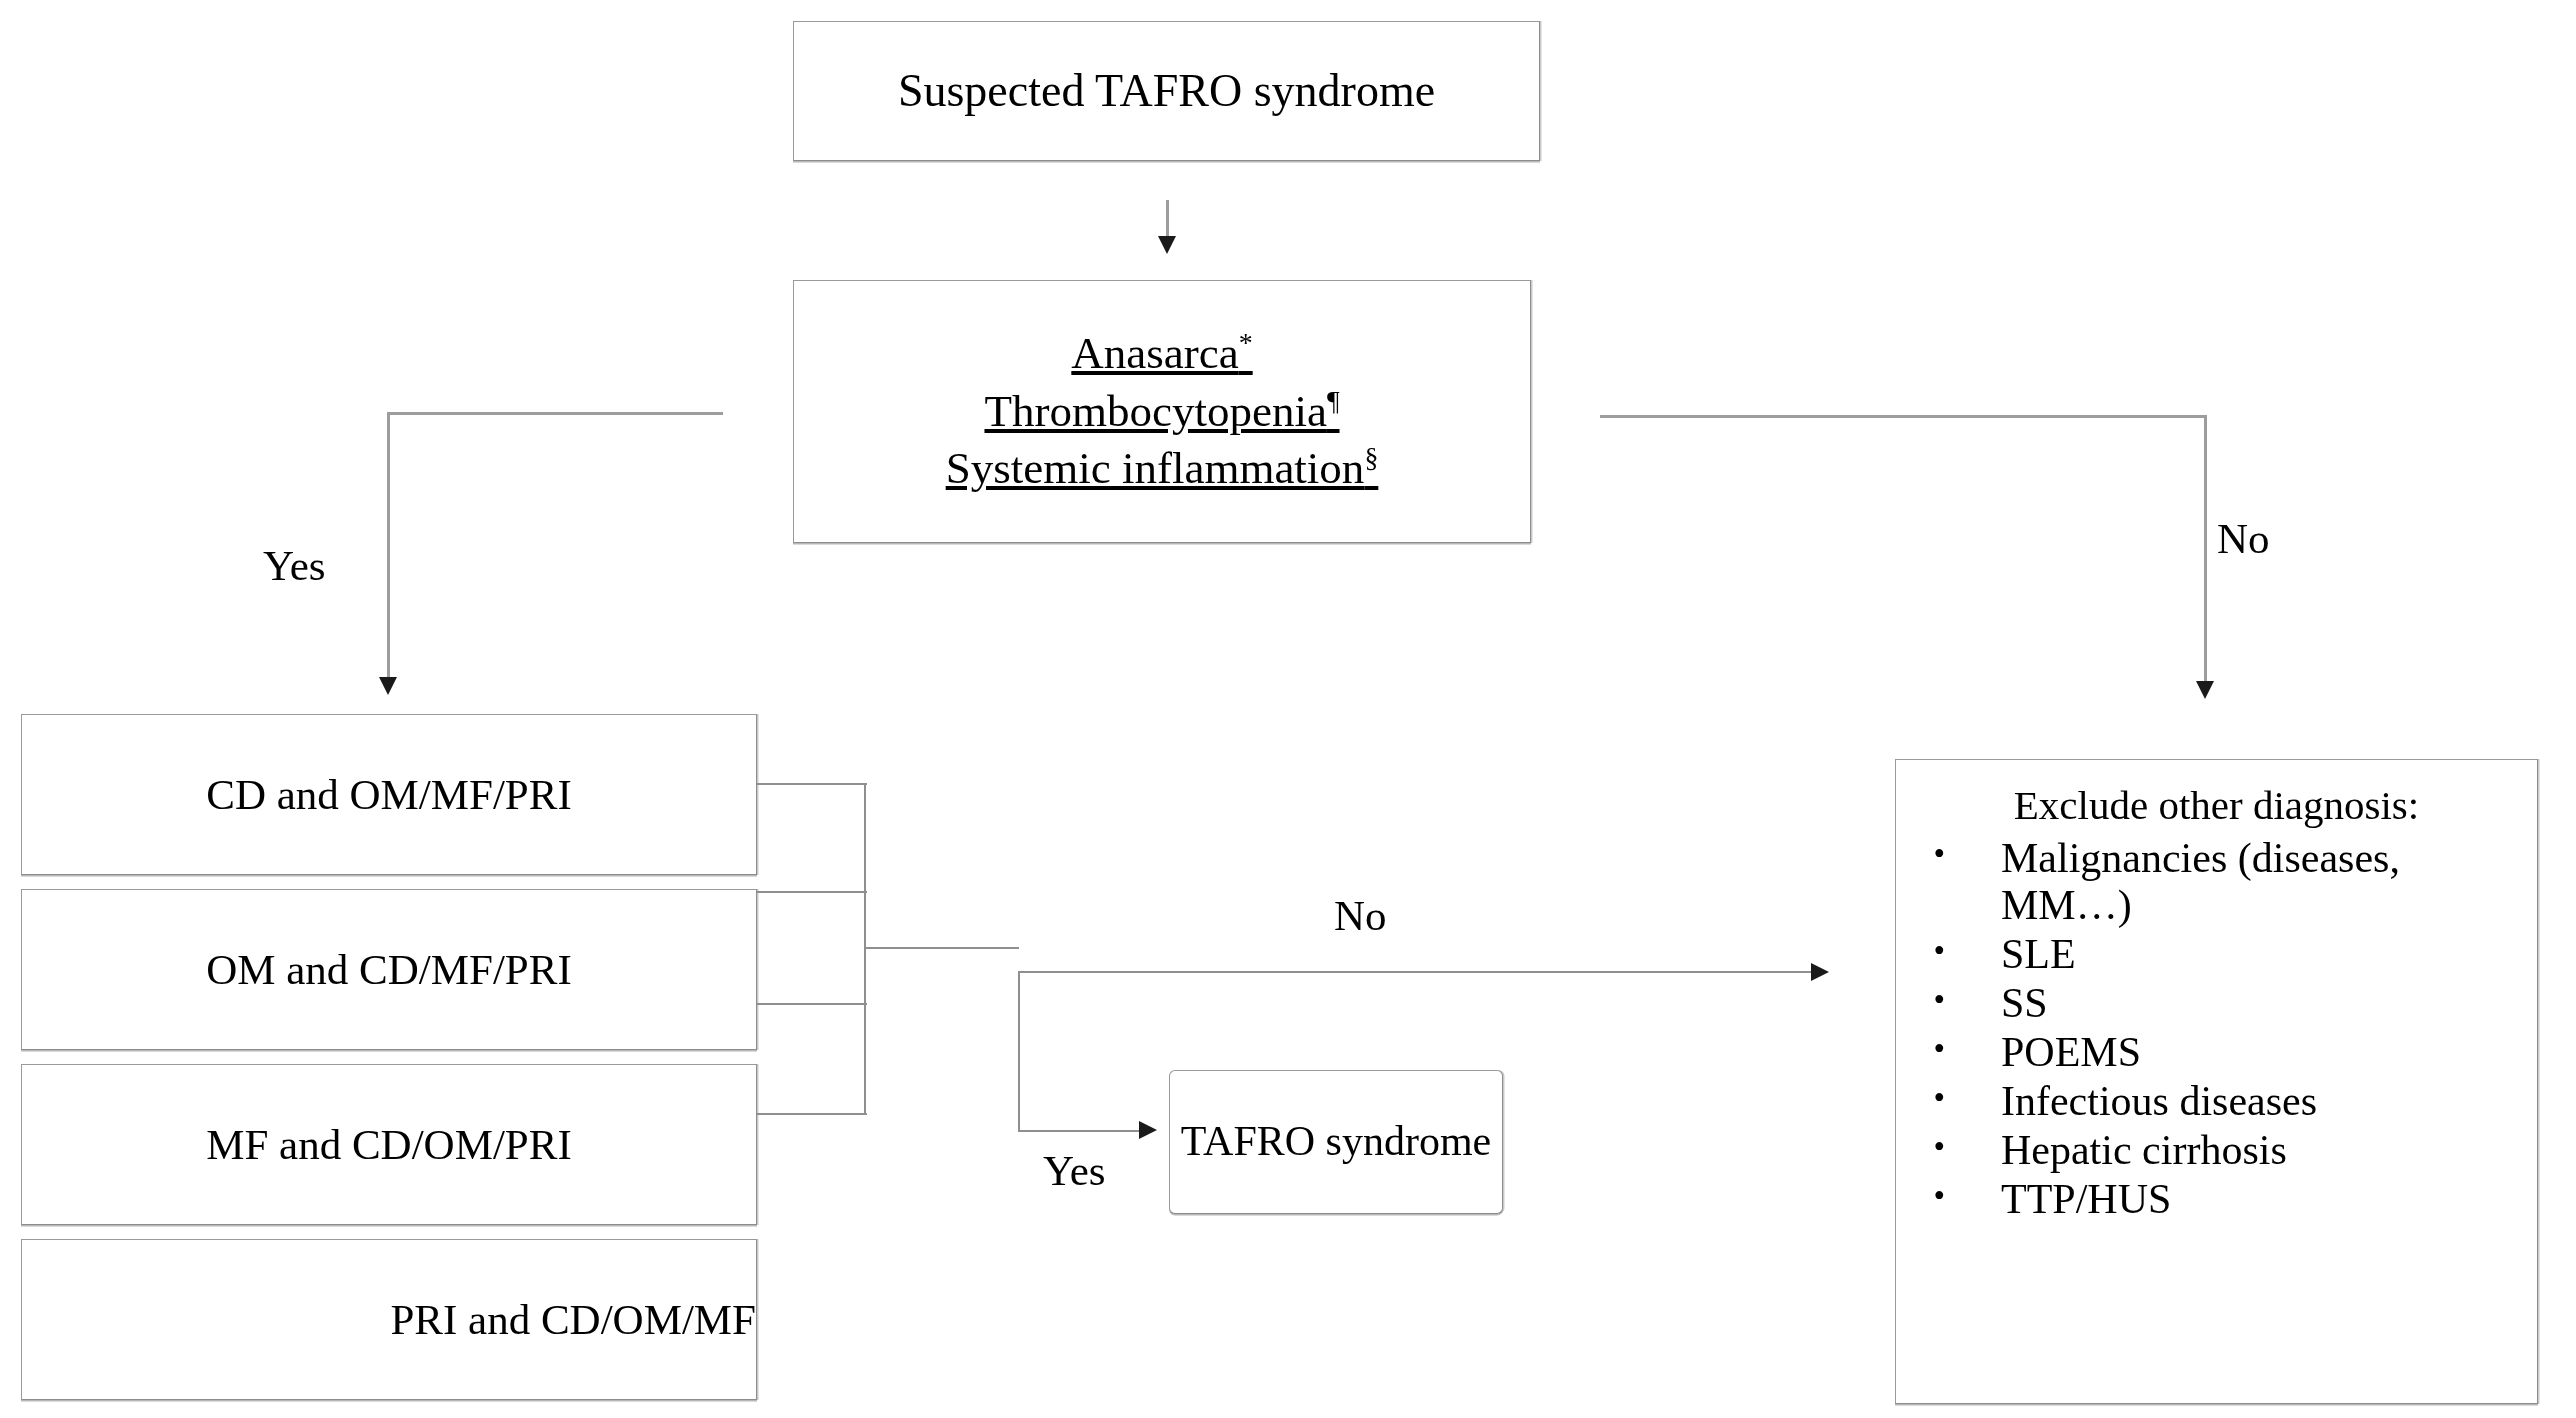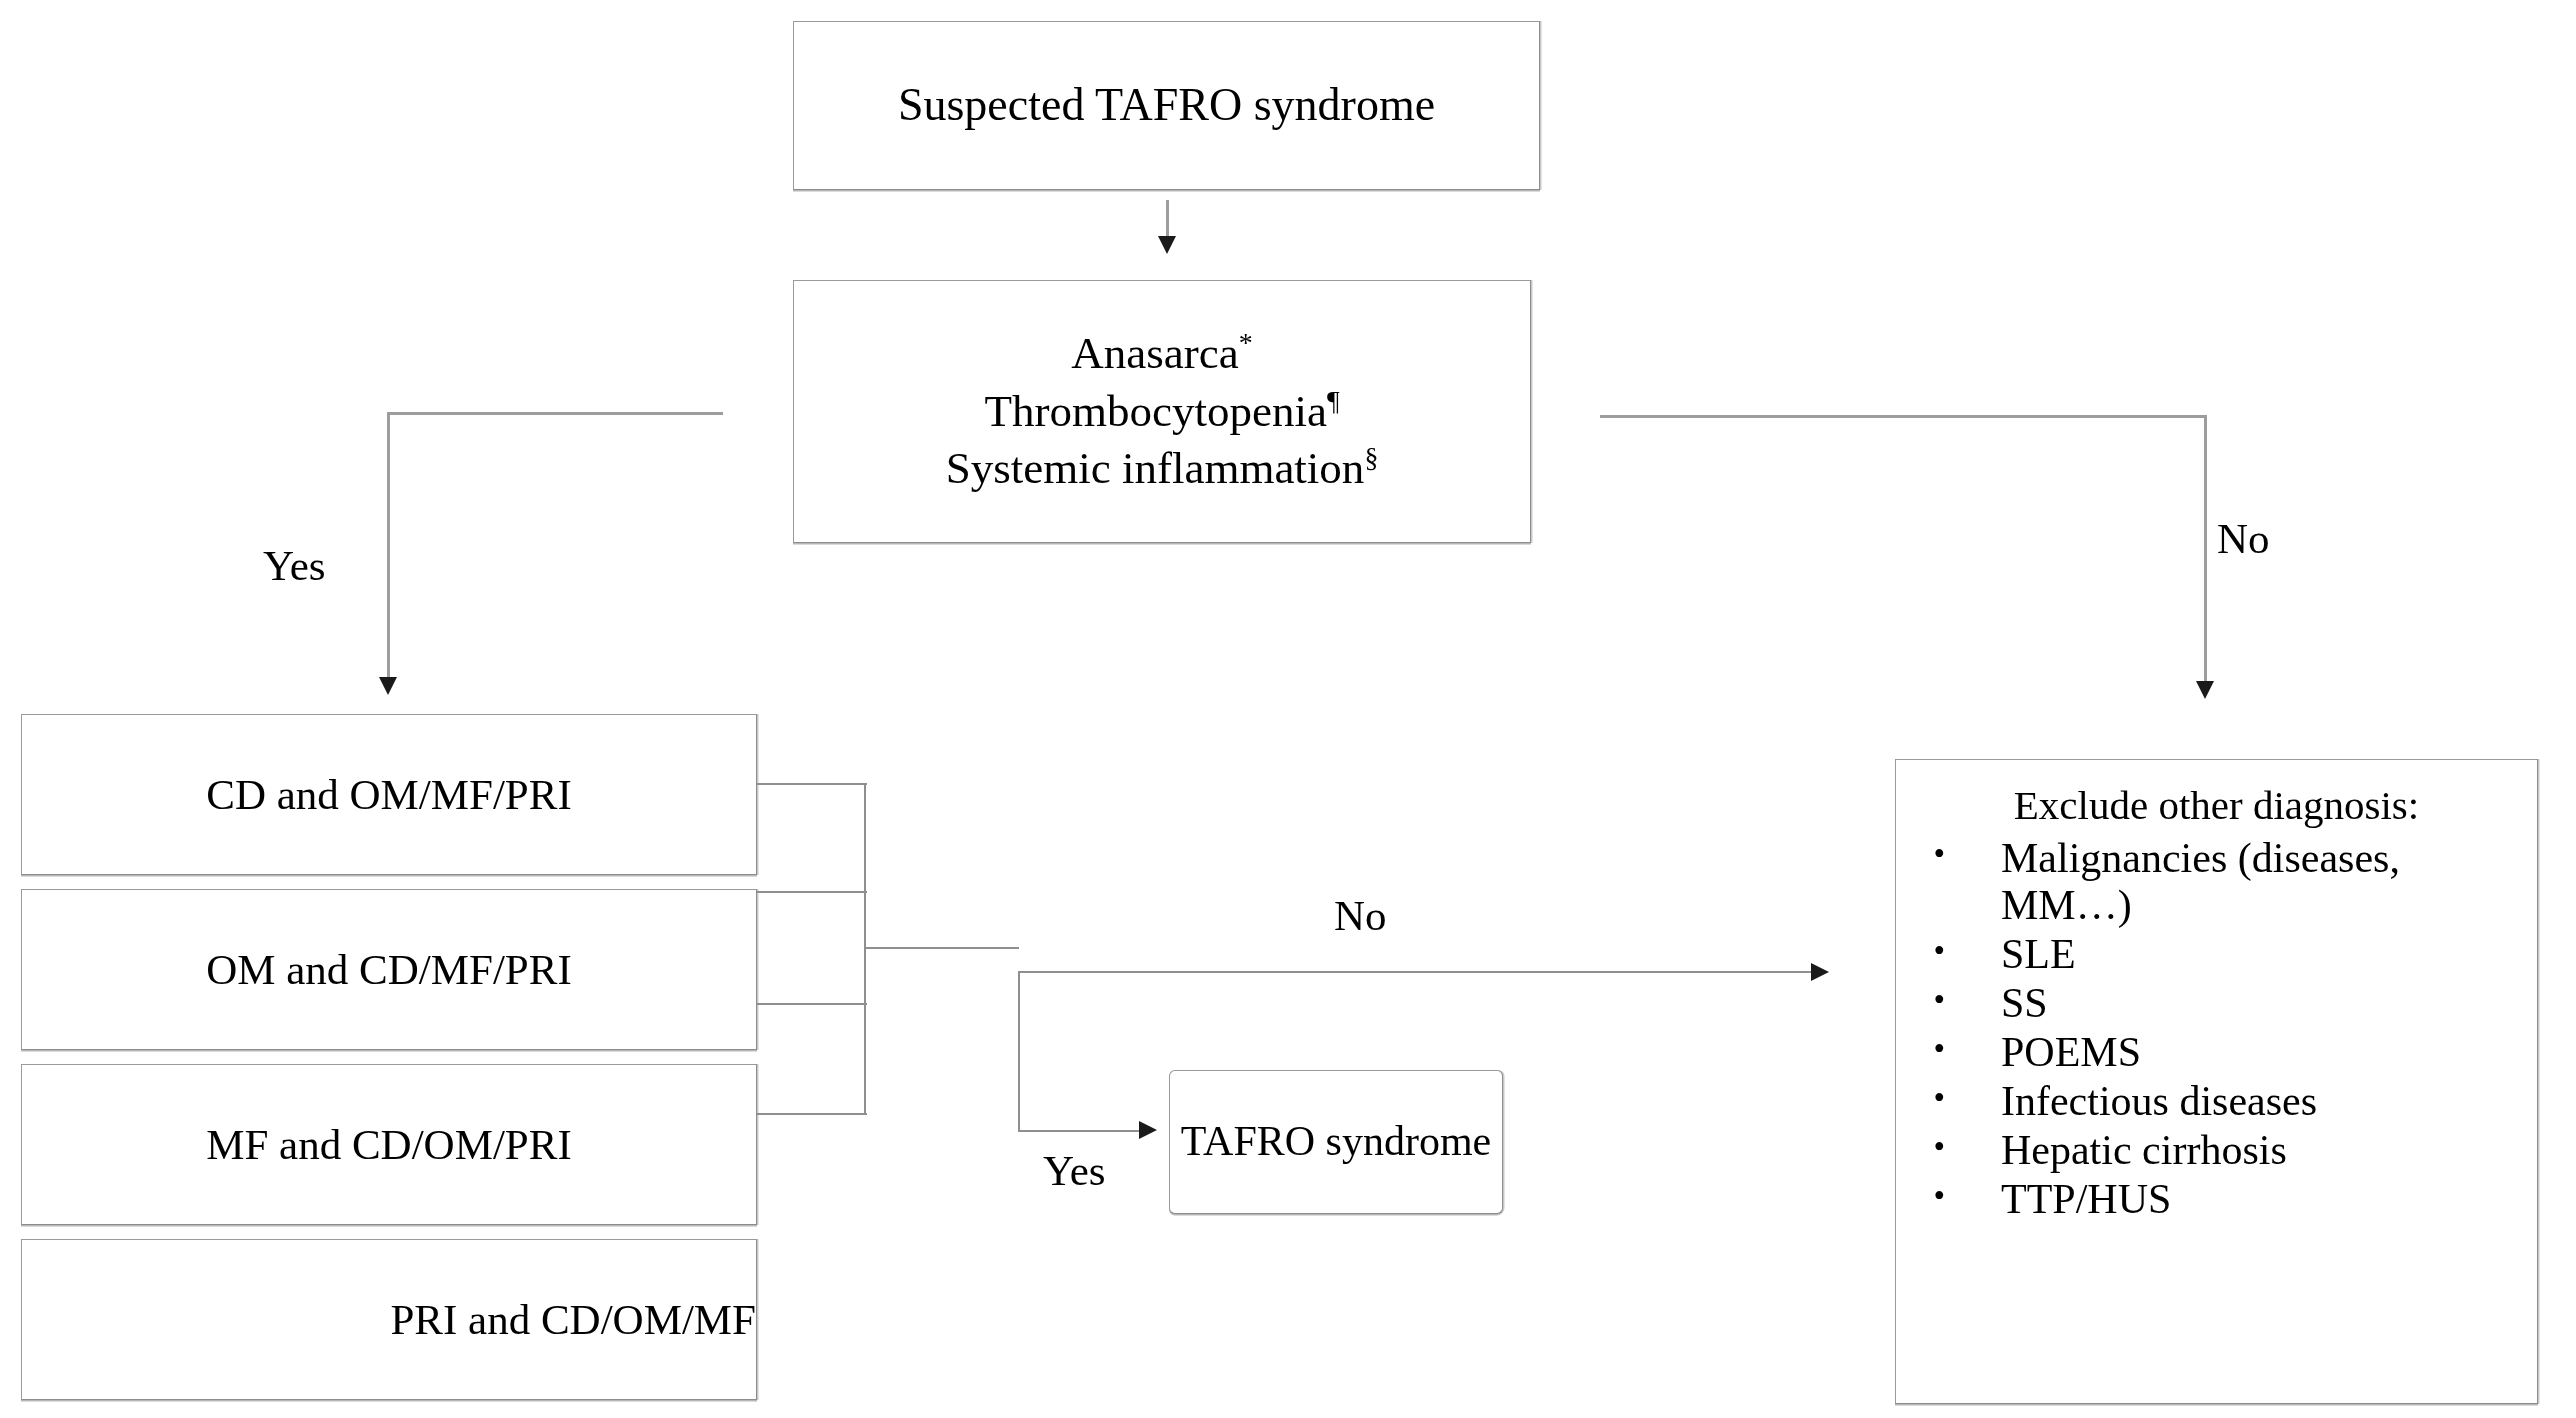--- a/index.html
+++ b/index.html
@@ -30,29 +30,29 @@
     display: flex;
     align-items: center;
     justify-content: center;
     text-align: center;
     line-height: 1.28;
   }
   .node .node-text { display: block; width: 100%; }
 
   
   #node-suspected {
-    left: 793px; top: 21px; width: 747px; height: 169px;
+    left: 793px; top: 21px; width: 747px; height: 140px;
     font-size: 46px;
   }
   #node-criteria {
     left: 793px; top: 280px; width: 738px; height: 263px;
     font-size: 45px;
     flex-direction: column;
   }
-  #node-criteria .crit-line { display: block; white-space: nowrap; }
+  #node-criteria .crit-line { display: block; white-space: nowrap; text-decoration: underline; }
   #node-criteria sup { font-size: 0.62em; vertical-align: super; }
 
   .branch-box {
     left: 21px; width: 736px; height: 161px;
     font-size: 43px;
   }
   #node-branch-0 { top: 714px; }
   #node-branch-1 { top: 889px; }
   #node-branch-2 { top: 1064px; }
   #node-branch-3 { top: 1239px; text-align: right; }

